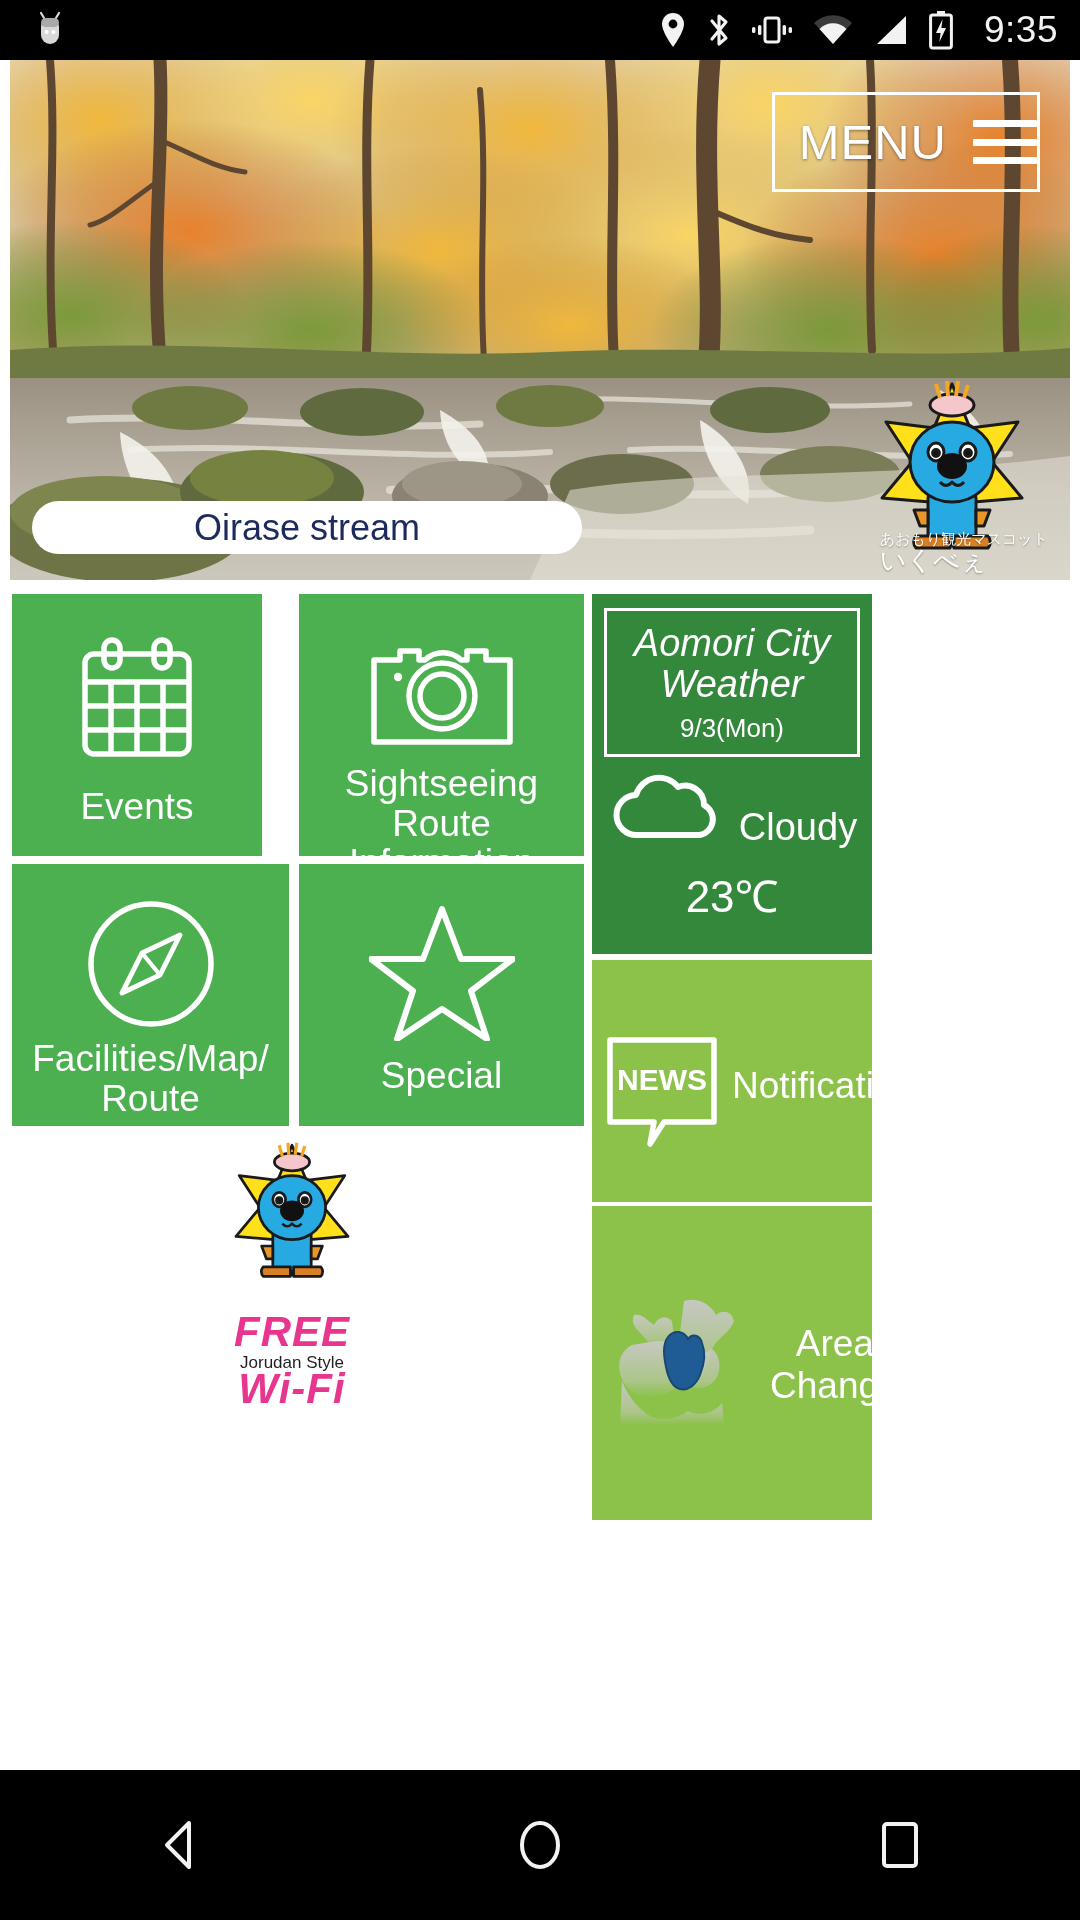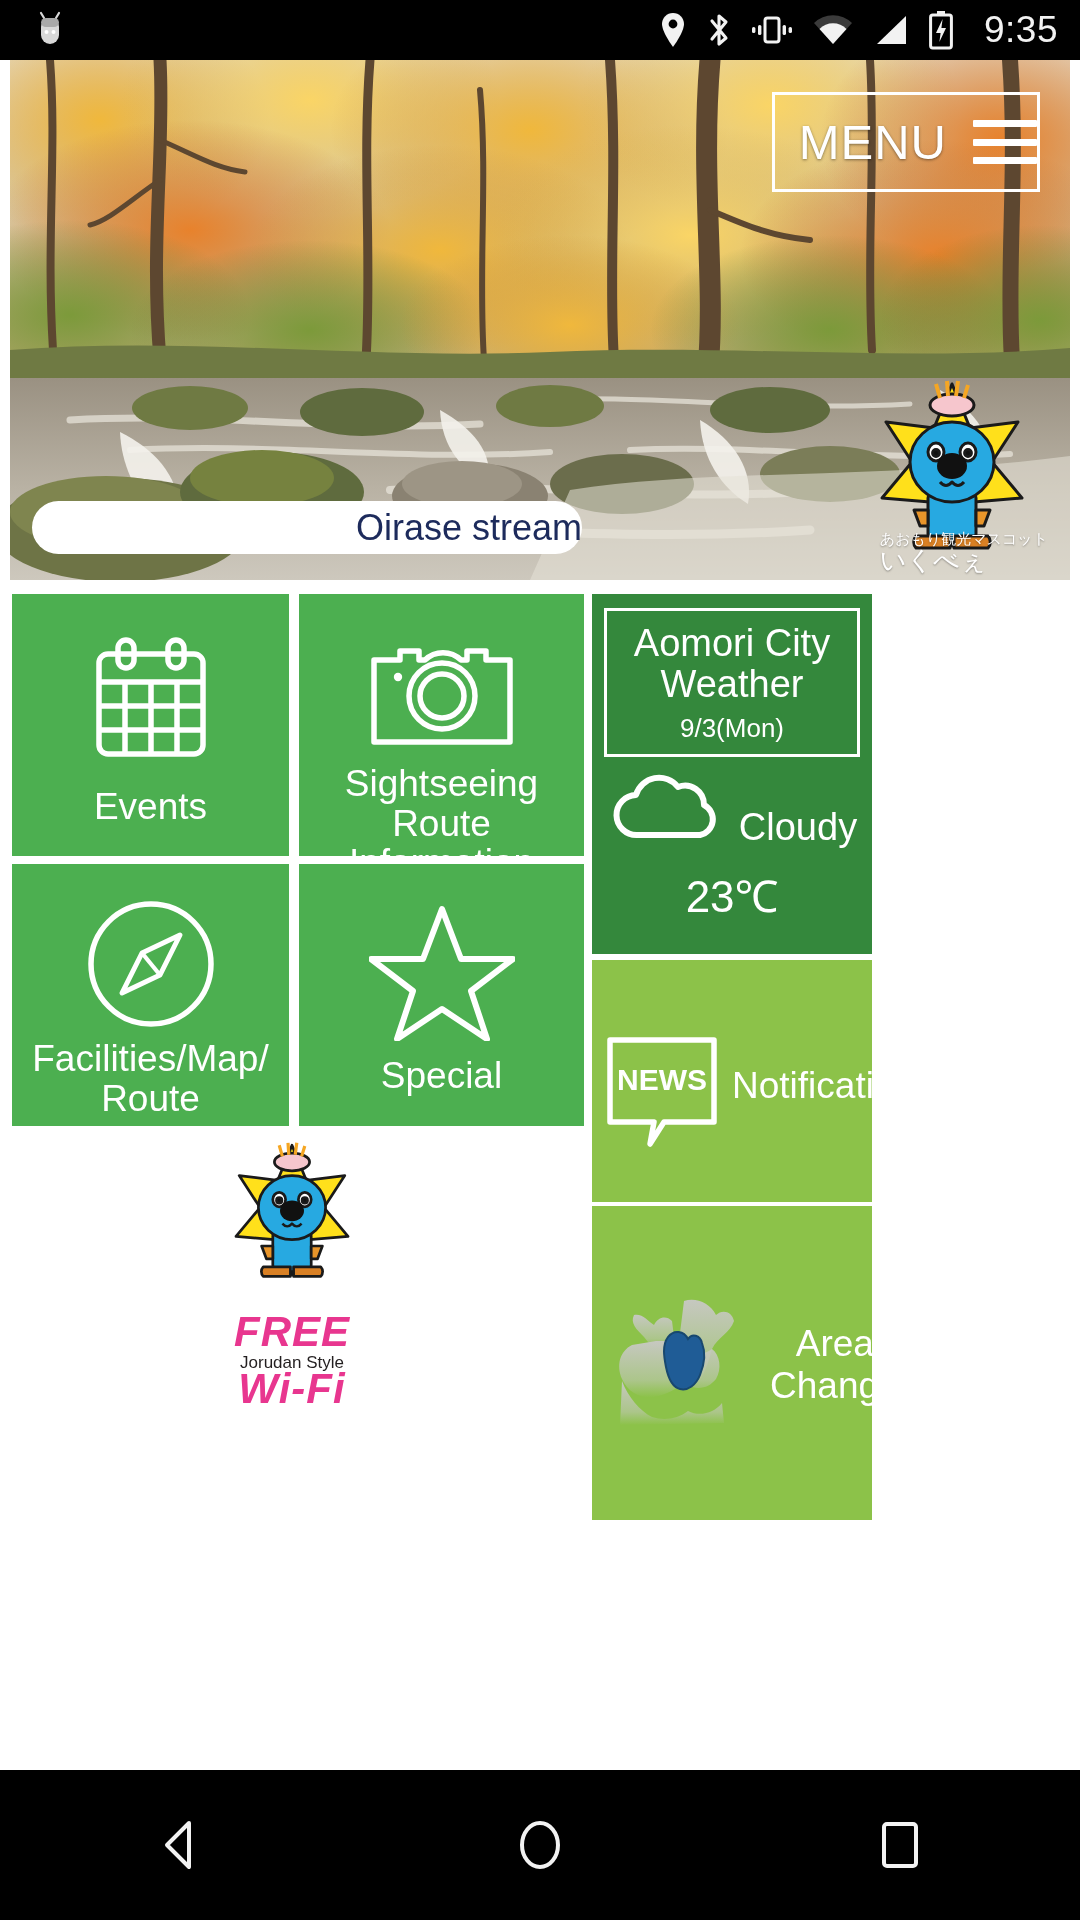--- a/index.html
+++ b/index.html
@@ -14,36 +14,36 @@
 
   
   .hero{ position:absolute; top:60px; left:10px; width:1060px; height:520px; overflow:hidden; background:#6d6a58; }
   .hero-photo{ position:absolute; inset:0; }
   .menu-btn{ position:absolute; top:32px; right:30px; width:268px; height:100px;
              border:3px solid #ffffff; display:flex; align-items:center; justify-content:flex-end; gap:26px; }
   .menu-btn span.lbl{ color:#fff; font-size:49px; letter-spacing:1px; text-shadow:0 1px 3px rgba(0,0,0,.45); }
   .burger{ width:64px; height:44px; display:flex; flex-direction:column; justify-content:space-between; }
   .burger i{ display:block; height:7px; background:#fff; border-radius:1px; }
   .caption-pill{ position:absolute; left:22px; bottom:26px; width:550px; height:53px; background:#fff;
-                 border-radius:28px; display:flex; align-items:center; justify-content:flex-end; }
+                 border-radius:28px; display:flex; align-items:center; justify-content:center; }
   .caption-pill span{ color:#1d2b5c; font-size:36px; }
   .mascot-hero{ position:absolute; right:18px; bottom:10px; width:200px; height:200px; }
   .mascot-cap{ position:absolute; right:22px; bottom:6px; text-align:left; color:#ffffff; line-height:1.05;
                text-shadow:0 1px 2px rgba(0,0,0,.35); }
   .mascot-cap .c1{ font-size:15px; display:block; }
   .mascot-cap .c2{ font-size:26px; display:block; }
 
   
   .content{ position:absolute; top:588px; left:0; width:1080px; height:1182px; background:#fff; }
   .tile{ position:absolute; background:#4caf50; display:flex; flex-direction:column; align-items:center;
          justify-content:flex-start; color:#fff; }
   .tile .ticon{ display:flex; align-items:center; justify-content:center; }
   .tile .tlabel{ font-size:37px; line-height:1.07; text-align:center; width:100%; }
 
-  #tile-events      { left:12px;  top:6px;   width:277px; height:262px; }
+  #tile-events      { left:12px;  top:6px;   width:250px; height:262px; }
   #tile-sight       { left:299px; top:6px;   width:285px; height:262px; }
   #tile-facilities  { left:12px;  top:276px; width:277px; height:262px; }
   #tile-special     { left:299px; top:276px; width:285px; height:262px; }
 
   
   .weather{ position:absolute; left:592px; top:6px; width:280px; height:360px; background:#34883c; color:#fff; }
   .weather-head{ margin:14px 12px 0 12px; border:3px solid #ffffff; padding:12px 4px 10px 4px; text-align:center; }
   .weather-head .wtitle{ font-size:38px; line-height:1.08; }
   .weather-head .wdate{ font-size:26px; margin-top:8px; }
   .weather-mid{ display:flex; align-items:flex-end; justify-content:center; gap:14px; margin-top:16px; }
@@ -311,21 +311,21 @@
         <path d="M99 41 L79 81 L41 99 L61 59 Z" fill="none" stroke="#fff" stroke-width="5" stroke-linejoin="round"></path>
         <path d="M61 59 L79 81" fill="none" stroke="#fff" stroke-width="4.2"></path>
       </svg>
     </div>
     <div class="tlabel" style="margin-top:8px;white-space:pre-line;">Facilities/Map/
 Route</div>
   </div>
 
   <div class="weather">
     <div class="weather-head">
-      <div class="wtitle" style="white-space:pre-line;">Aomori City
+      <div class="wtitle" style="white-space:pre-line;font-style:italic;">Aomori City
 Weather</div>
       <div class="wdate">9/3(Mon)</div>
     </div>
     <div class="weather-mid">
       <span>
         <svg width="118" height="72" viewBox="0 0 118 72">
           <path d="M30 62 a20 20 0 0 1 -1 -40 a24 24 0 0 1 42 -8 a19 19 0 0 1 26 18 a16 16 0 0 1 -4 30 Z" fill="none" stroke="#fff" stroke-width="6" stroke-linejoin="round"></path>
         </svg>
       </span>
       <span class="wcond">Cloudy</span>

